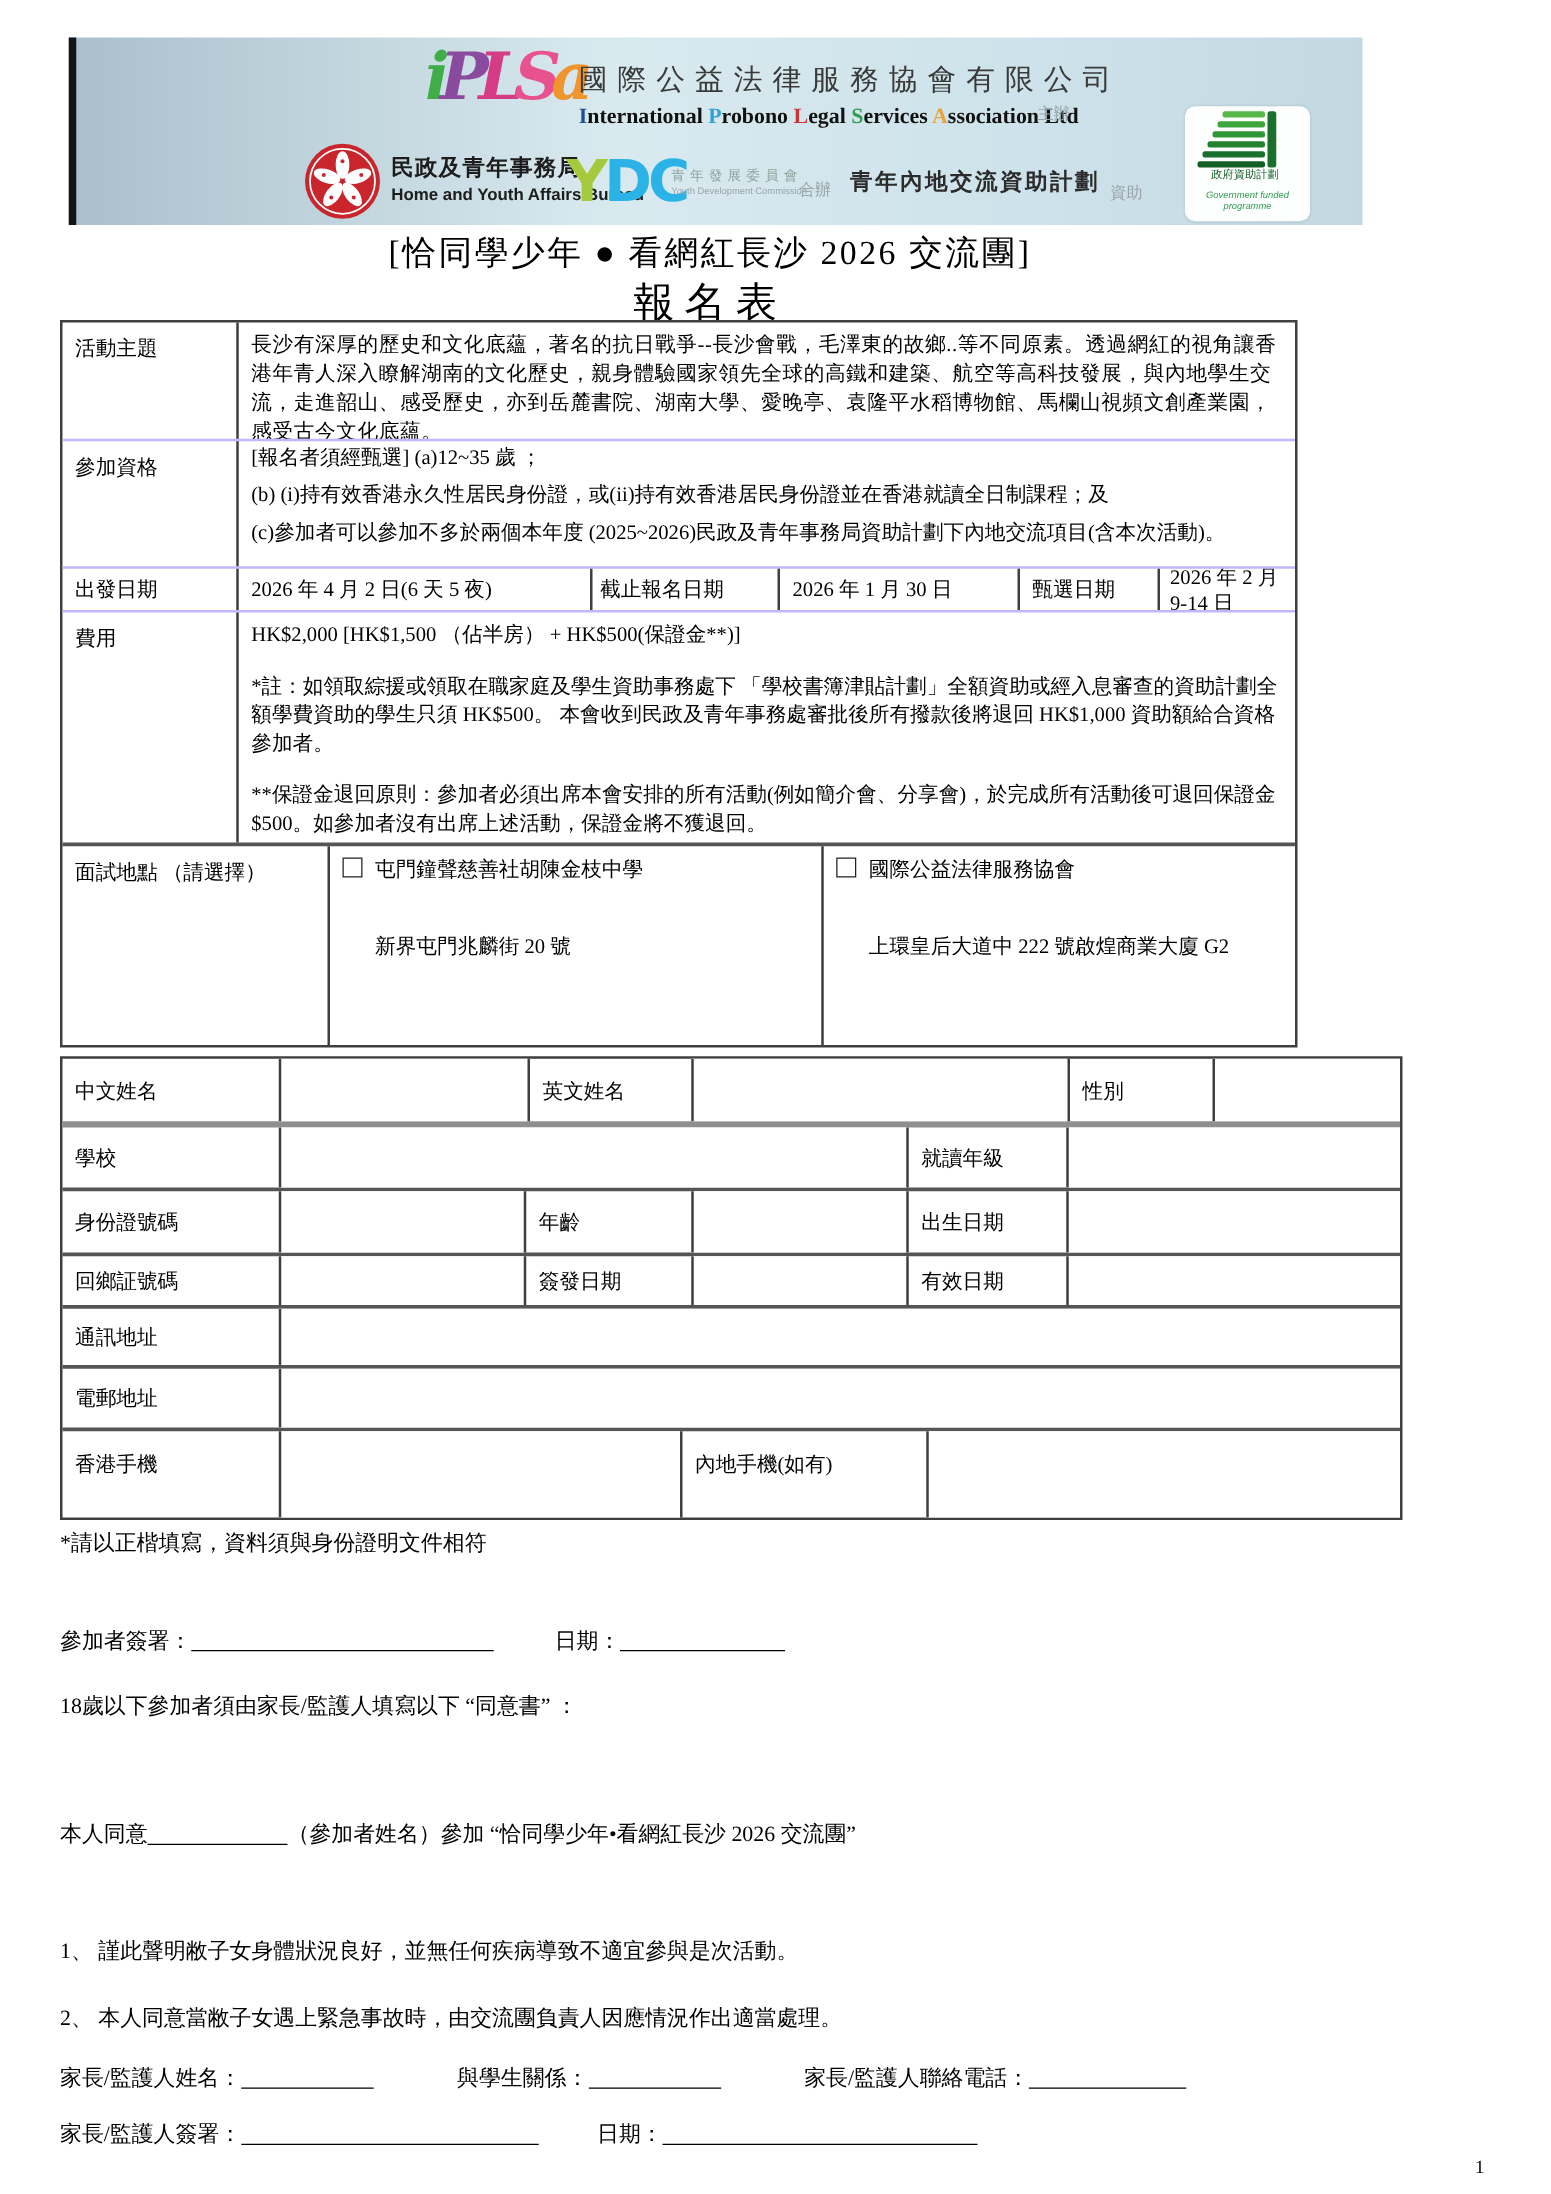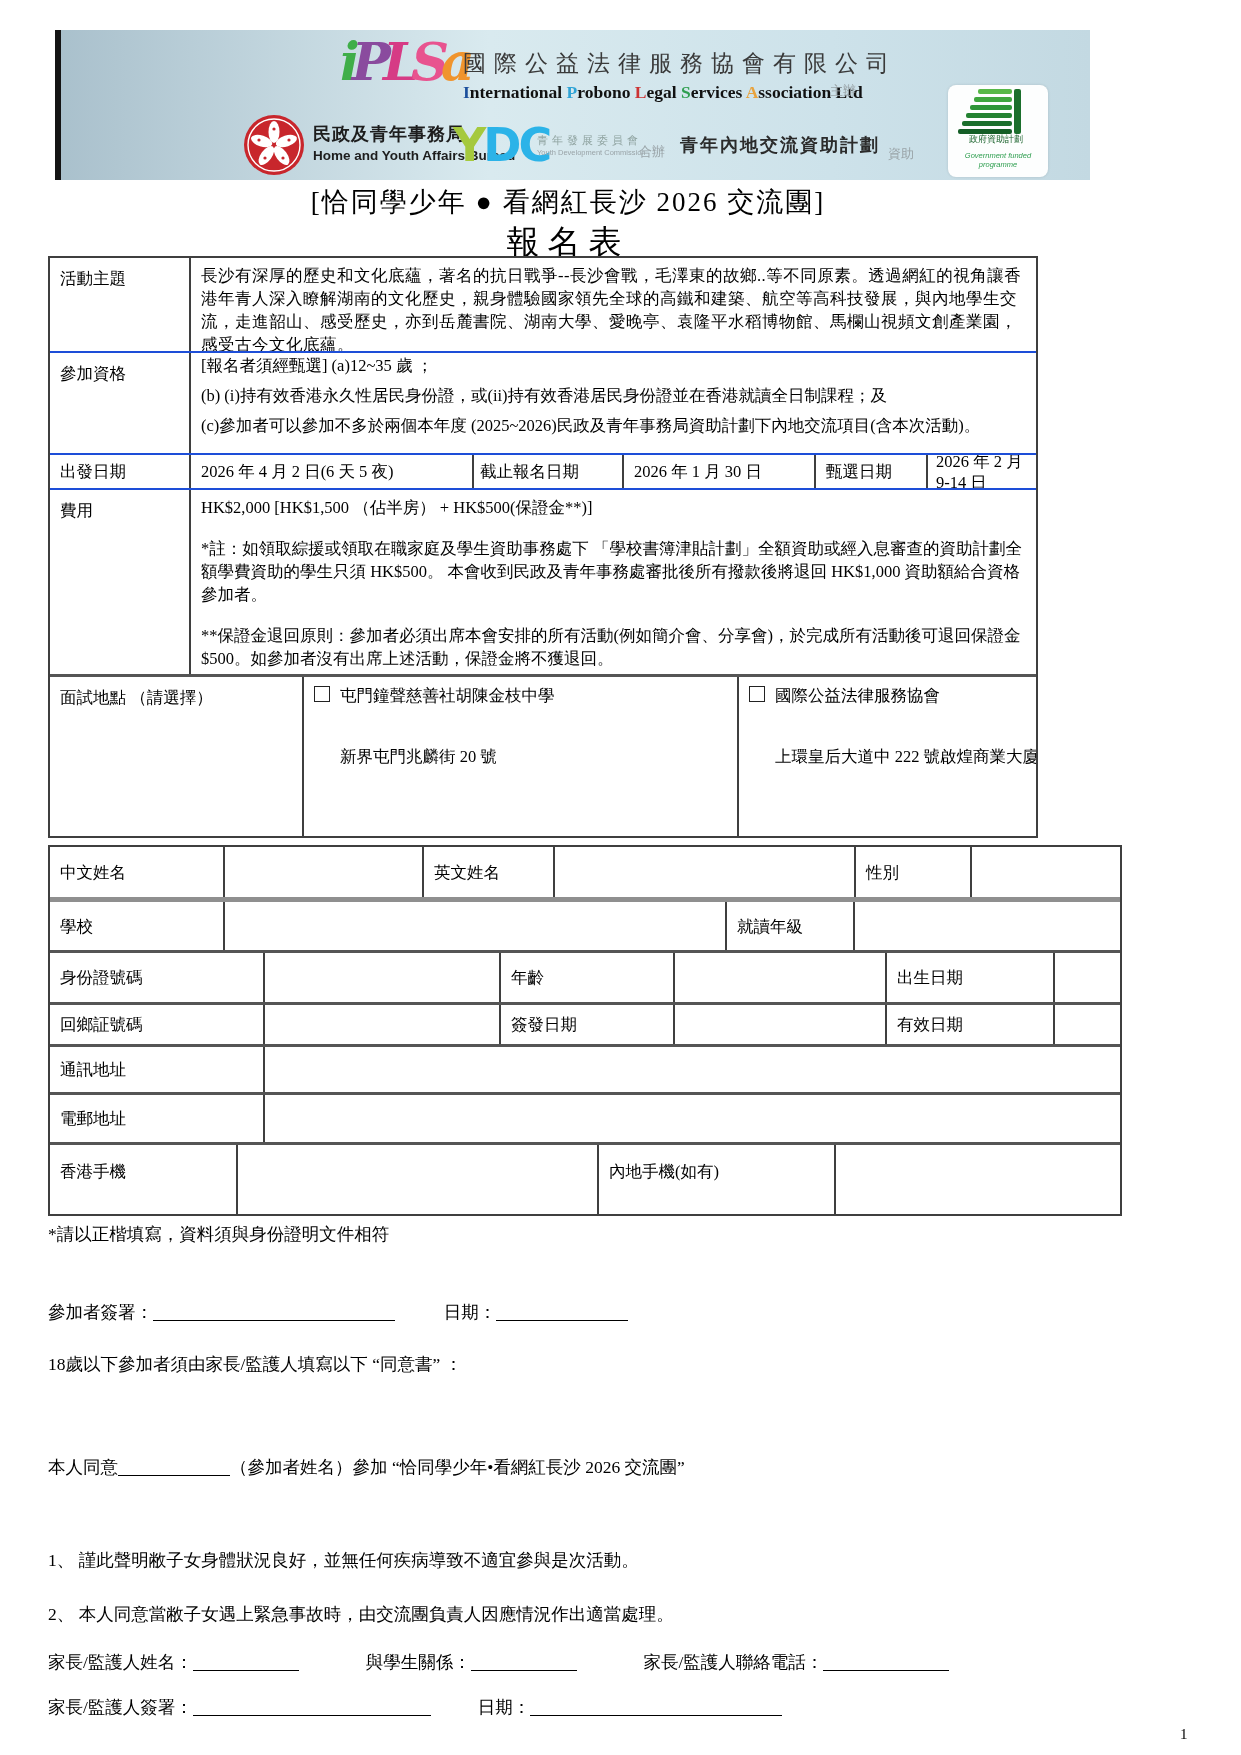--- a/index.html
+++ b/index.html
@@ -40,24 +40,24 @@
           font-style:italic;color:#2e9e4f;font-family:"Liberation Sans",sans-serif;line-height:1.2;}
 
   
   .doc-title{position:absolute;left:48px;top:184px;width:1040px;text-align:center;
              font-size:27px;letter-spacing:2px;white-space:nowrap;}
   .doc-subtitle{position:absolute;left:48px;top:220px;width:1040px;text-align:center;
                 font-size:33px;letter-spacing:8px;}
 
   
   .tbl{position:absolute;box-sizing:border-box;border:2px solid #3f3f3f;background:#fff;}
-  .row{display:flex;box-sizing:border-box;border-top:2px solid #1d4ed8;}
+  .row{display:flex;box-sizing:border-box;border-top:2px solid #c4b5fd;}
   .row.first{border-top:none;}
   .row.thickgray{border-top:5px solid #8f8f8f;}
-  .row.med{border-top:3px solid #555;gap:40px;}
+  .row.med{border-top:3px solid #555;}
   .cell{box-sizing:border-box;border-left:2px solid #3f3f3f;padding:6px 10px;
         font-size:16.5px;line-height:21px;overflow:hidden;}
   .cell.nol{border-left:none;}
   .cell.lbl{padding-top:10px;}
   .vmid{display:flex;align-items:center;padding-top:6px;}
   #tbl1{left:48px;top:256px;width:990px;}
   #tbl2{left:48px;top:845px;width:1074px;}
   .theme-text{line-height:23px;letter-spacing:.5px;}
   .elig div{line-height:21px;}
   .elig .m{margin-top:9px;}
@@ -229,21 +229,21 @@
     <div class="cell nol vmid" style="width:173px;">通訊地址</div>
     <div class="cell blankcell" style="flex:1;"></div>
   </div>
 
   <div class="row med" style="height:50px;">
     <div class="cell nol vmid" style="width:173px;">電郵地址</div>
     <div class="cell blankcell" style="flex:1;"></div>
   </div>
 
   <div class="row med" style="height:72px;">
-    <div class="cell nol vmid" style="width:146px;align-items:flex-start;padding-top:16px;">香港手機</div>
+    <div class="cell nol vmid" style="width:173px;align-items:flex-start;padding-top:16px;">香港手機</div>
     <div class="cell blankcell" style="width:321px;"></div>
     <div class="cell" style="width:197px;padding-top:16px;">內地手機(如有)</div>
     <div class="cell blankcell" style="flex:1;"></div>
   </div>
 </div>
 
 <div class="fline" style="top:1222px;">*請以正楷填寫，資料須與身份證明文件相符</div>
 
 <div class="fline" style="top:1300px;">
   <span>參加者簽署：</span><span class="ul" style="width:242px;"></span>

